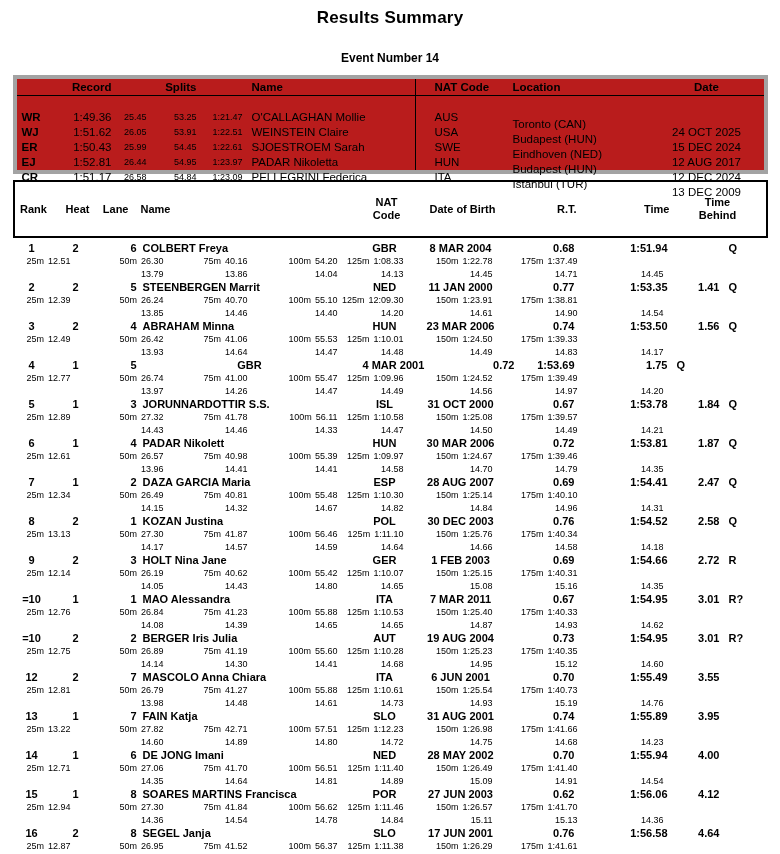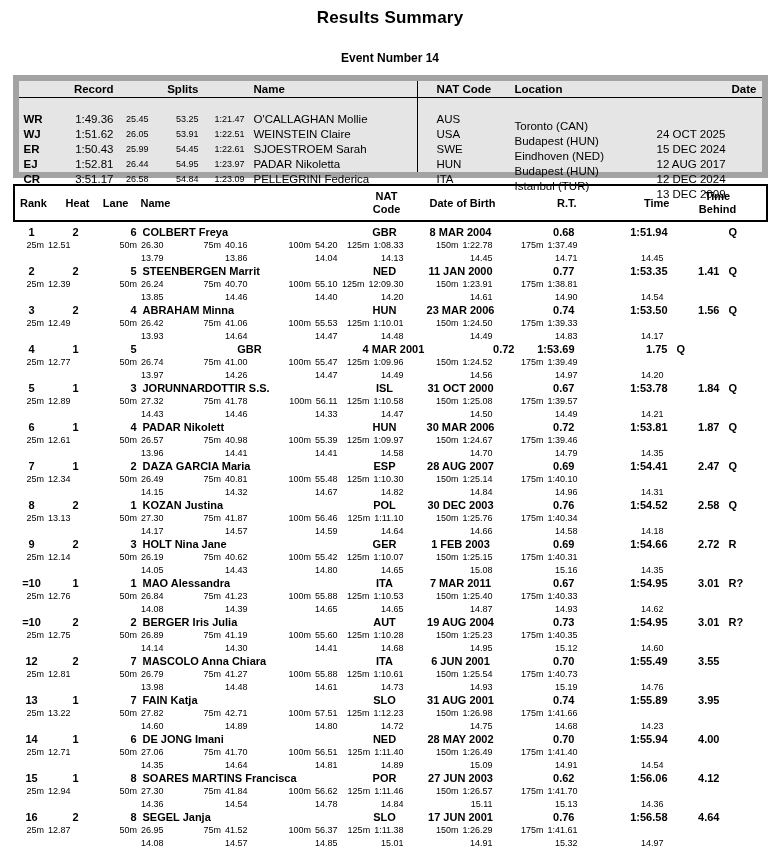--- a/index.html
+++ b/index.html
@@ -6,41 +6,41 @@
   html,body { background:#e8e8e8; }
   .page {
     width:780px; height:854px; position:relative; background:#ffffff;
     font-family:"Liberation Sans", sans-serif; color:#000; overflow:hidden;
     margin:0 auto;
   }
   .title { text-align:center; font-weight:bold; font-size:17px; padding-top:8px; letter-spacing:0.2px; }
   .subtitle { text-align:center; font-weight:bold; font-size:12px; margin-top:23px; }
 
   
-  .records { margin:10px auto 0; width:755px; border:6px solid #a3a3a3; position:relative; background:#e5e5e5; }
+  .records { margin:10px auto 0; width:755px; border:4px solid #a3a3a3; position:relative; background:#b91c1c; }
   .records .vdiv { position:absolute; left:398px; top:0; bottom:0; width:1px; background:#000; }
   .rec-grid { display:grid; grid-template-columns:38px 57px 35px 50px 46px 174px 88px 150px 1fr; align-items:center; }
   .rec-header { border-bottom:1px solid #000; height:17px; font-weight:bold; font-size:11.5px; }
   .rec-row { height:14.9px; font-size:11.5px; }
   .gc2 { grid-column:2; text-align:right; }
   .gc4 { grid-column:4; text-align:right; }
   .gc6 { grid-column:6; padding-left:9px; }
   .gc7 { grid-column:7; padding-left:18px; }
   .gc8 { grid-column:8; padding-left:8px; }
-  .gc9 { grid-column:9; text-align:right; padding-right:5px; }
+  .gc9 { grid-column:9; text-align:center; padding-right:5px; }
   .c-code { padding-left:5px; font-weight:bold; }
   .c-time { text-align:right; }
   .c-split { text-align:right; font-size:9px; }
   .c-name { padding-left:9px; }
   .c-nat  { padding-left:18px; }
   .c-loc  { padding-left:8px;margin-top:14px; }
-  .c-date { text-align:left; padding-right:5px;margin-top:30px; }
+  .c-date { text-align:center; padding-right:5px;margin-top:30px; }
 
   
-  .res-header-box { margin:6px auto 0; width:755px; border:2px solid #000; height:38px; }
+  .res-header-box { margin:6px auto 0; width:755px; border:2px solid #000; height:58px; }
   .res-grid { display:grid; grid-template-columns:38px 50px 36px 226px 44px 108px 60px 93px 52px 1fr; }
   .res-header { height:100%; align-items:center; font-weight:bold; font-size:11px; line-height:13px; }
   .h-rank { text-align:center; }
   .h-heat { text-align:center; }
   .h-lane { text-align:right; padding-right:10px; }
   .h-name { padding-left:2px; }
   .h-two  { text-align:center; }
   .h-dob  { text-align:center; }
   .h-rt   { text-align:right; }
   .h-time { text-align:right; }
@@ -123,21 +123,21 @@
     <span class="c-split">26.44</span>
     <span class="c-split">54.95</span>
     <span class="c-split">1:23.97</span>
     <span class="c-name">PADAR Nikoletta</span>
     <span class="c-nat">HUN</span>
     <span class="c-loc">Budapest (HUN)</span>
     <span class="c-date">12 DEC 2024</span>
   </div>
         <div class="rec-grid rec-row">
     <span class="c-code">CR</span>
-    <span class="c-time">3:51.17</span>
+    <span class="c-time">1:51.17</span>
     <span class="c-split">26.58</span>
     <span class="c-split">54.84</span>
     <span class="c-split">1:23.09</span>
     <span class="c-name">PELLEGRINI Federica</span>
     <span class="c-nat">ITA</span>
     <span class="c-loc">Istanbul (TUR)</span>
     <span class="c-date">13 DEC 2009</span>
   </div>
       </div>
   </div>

